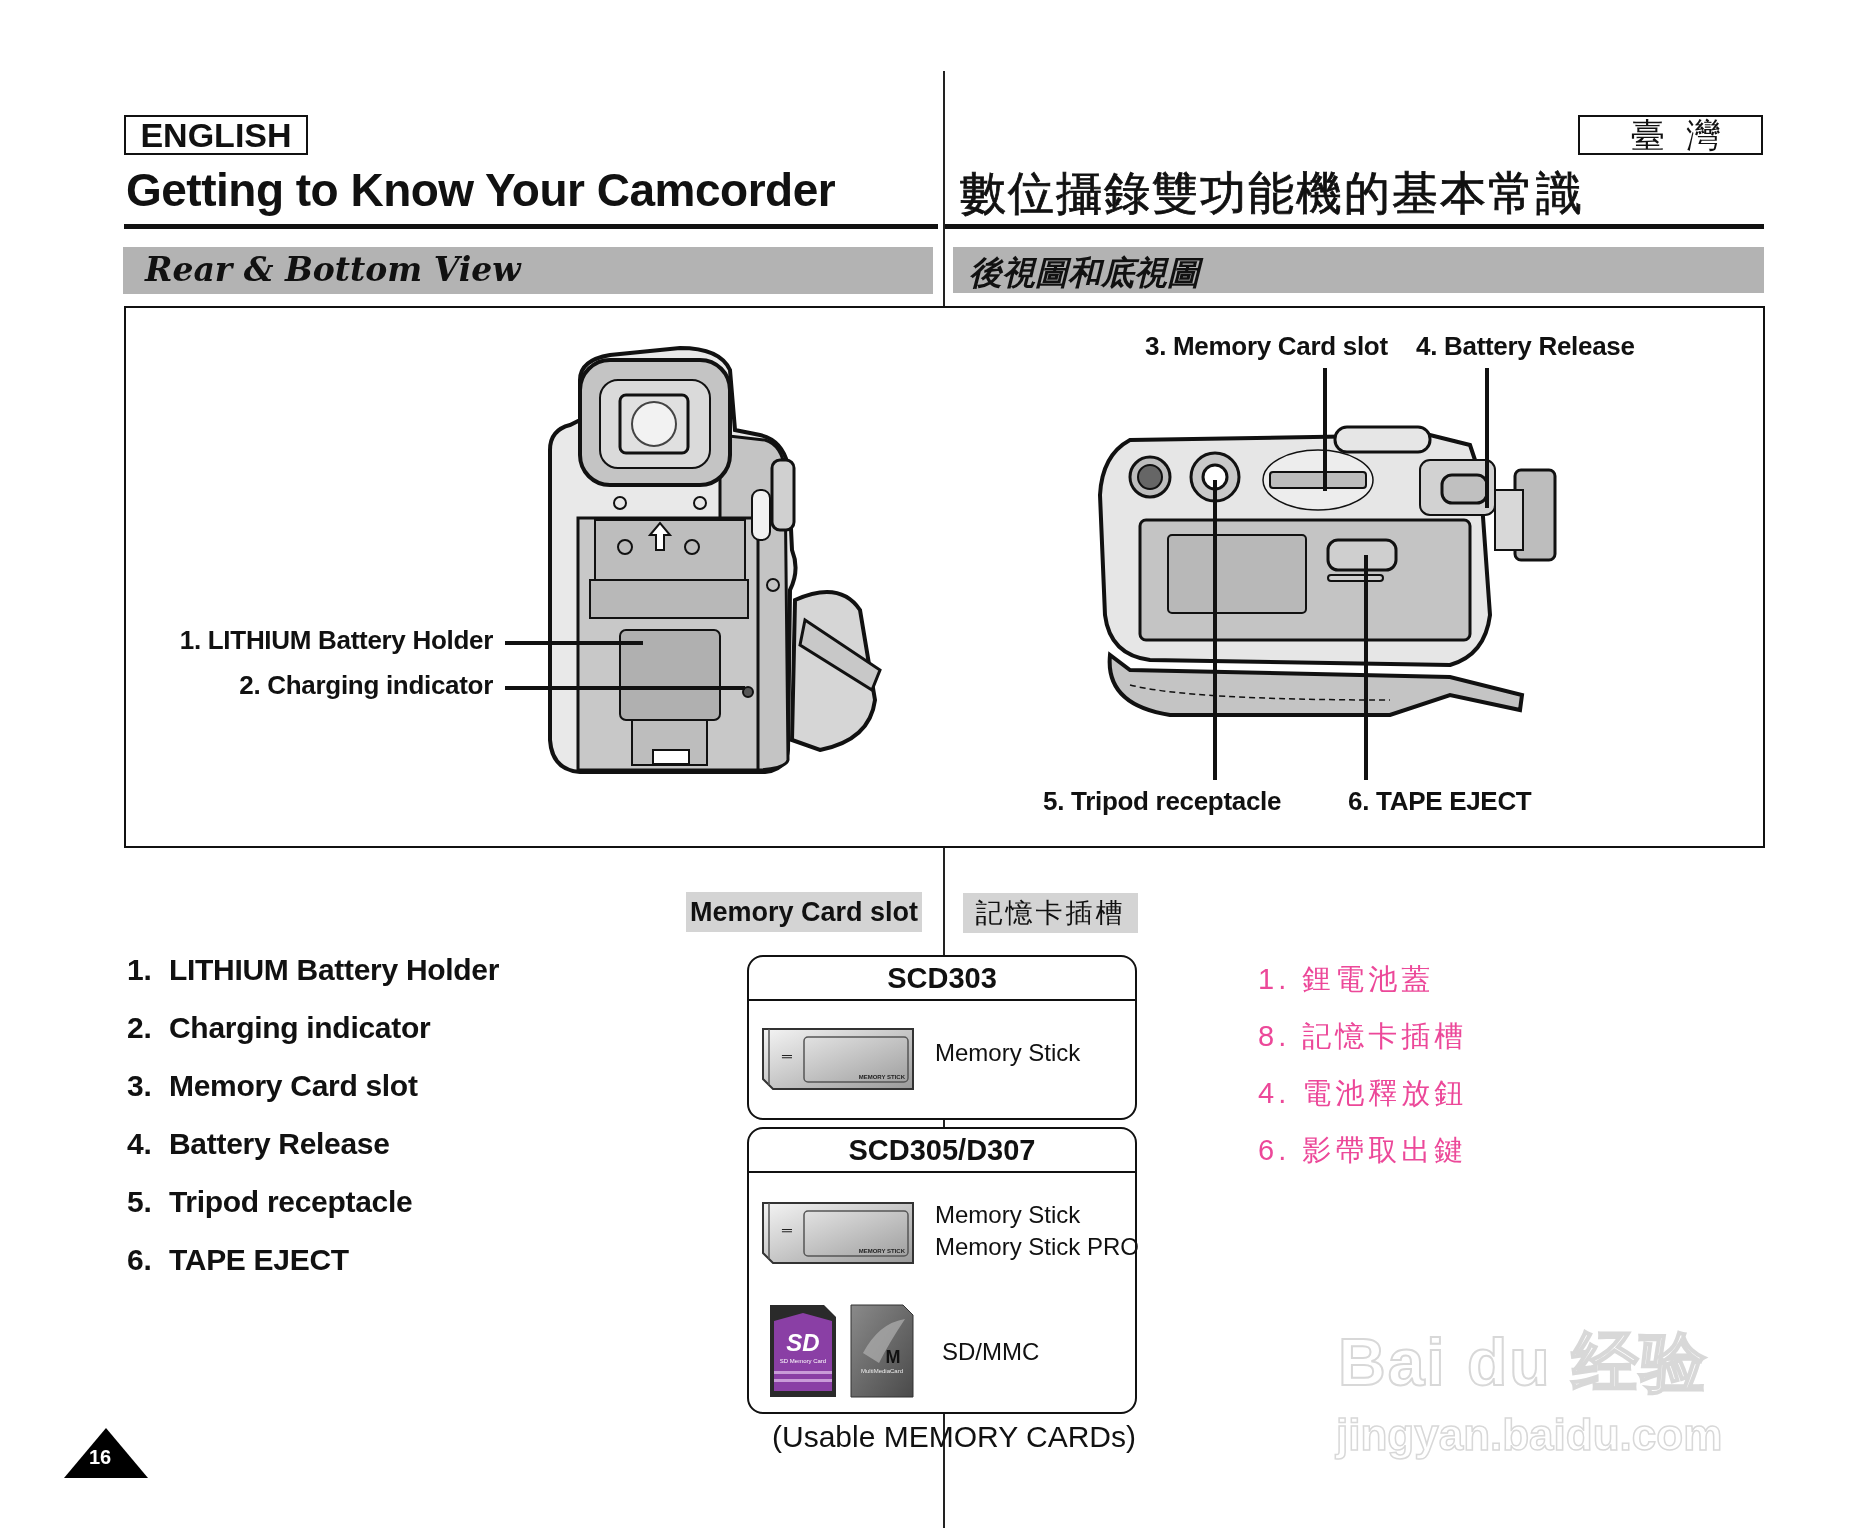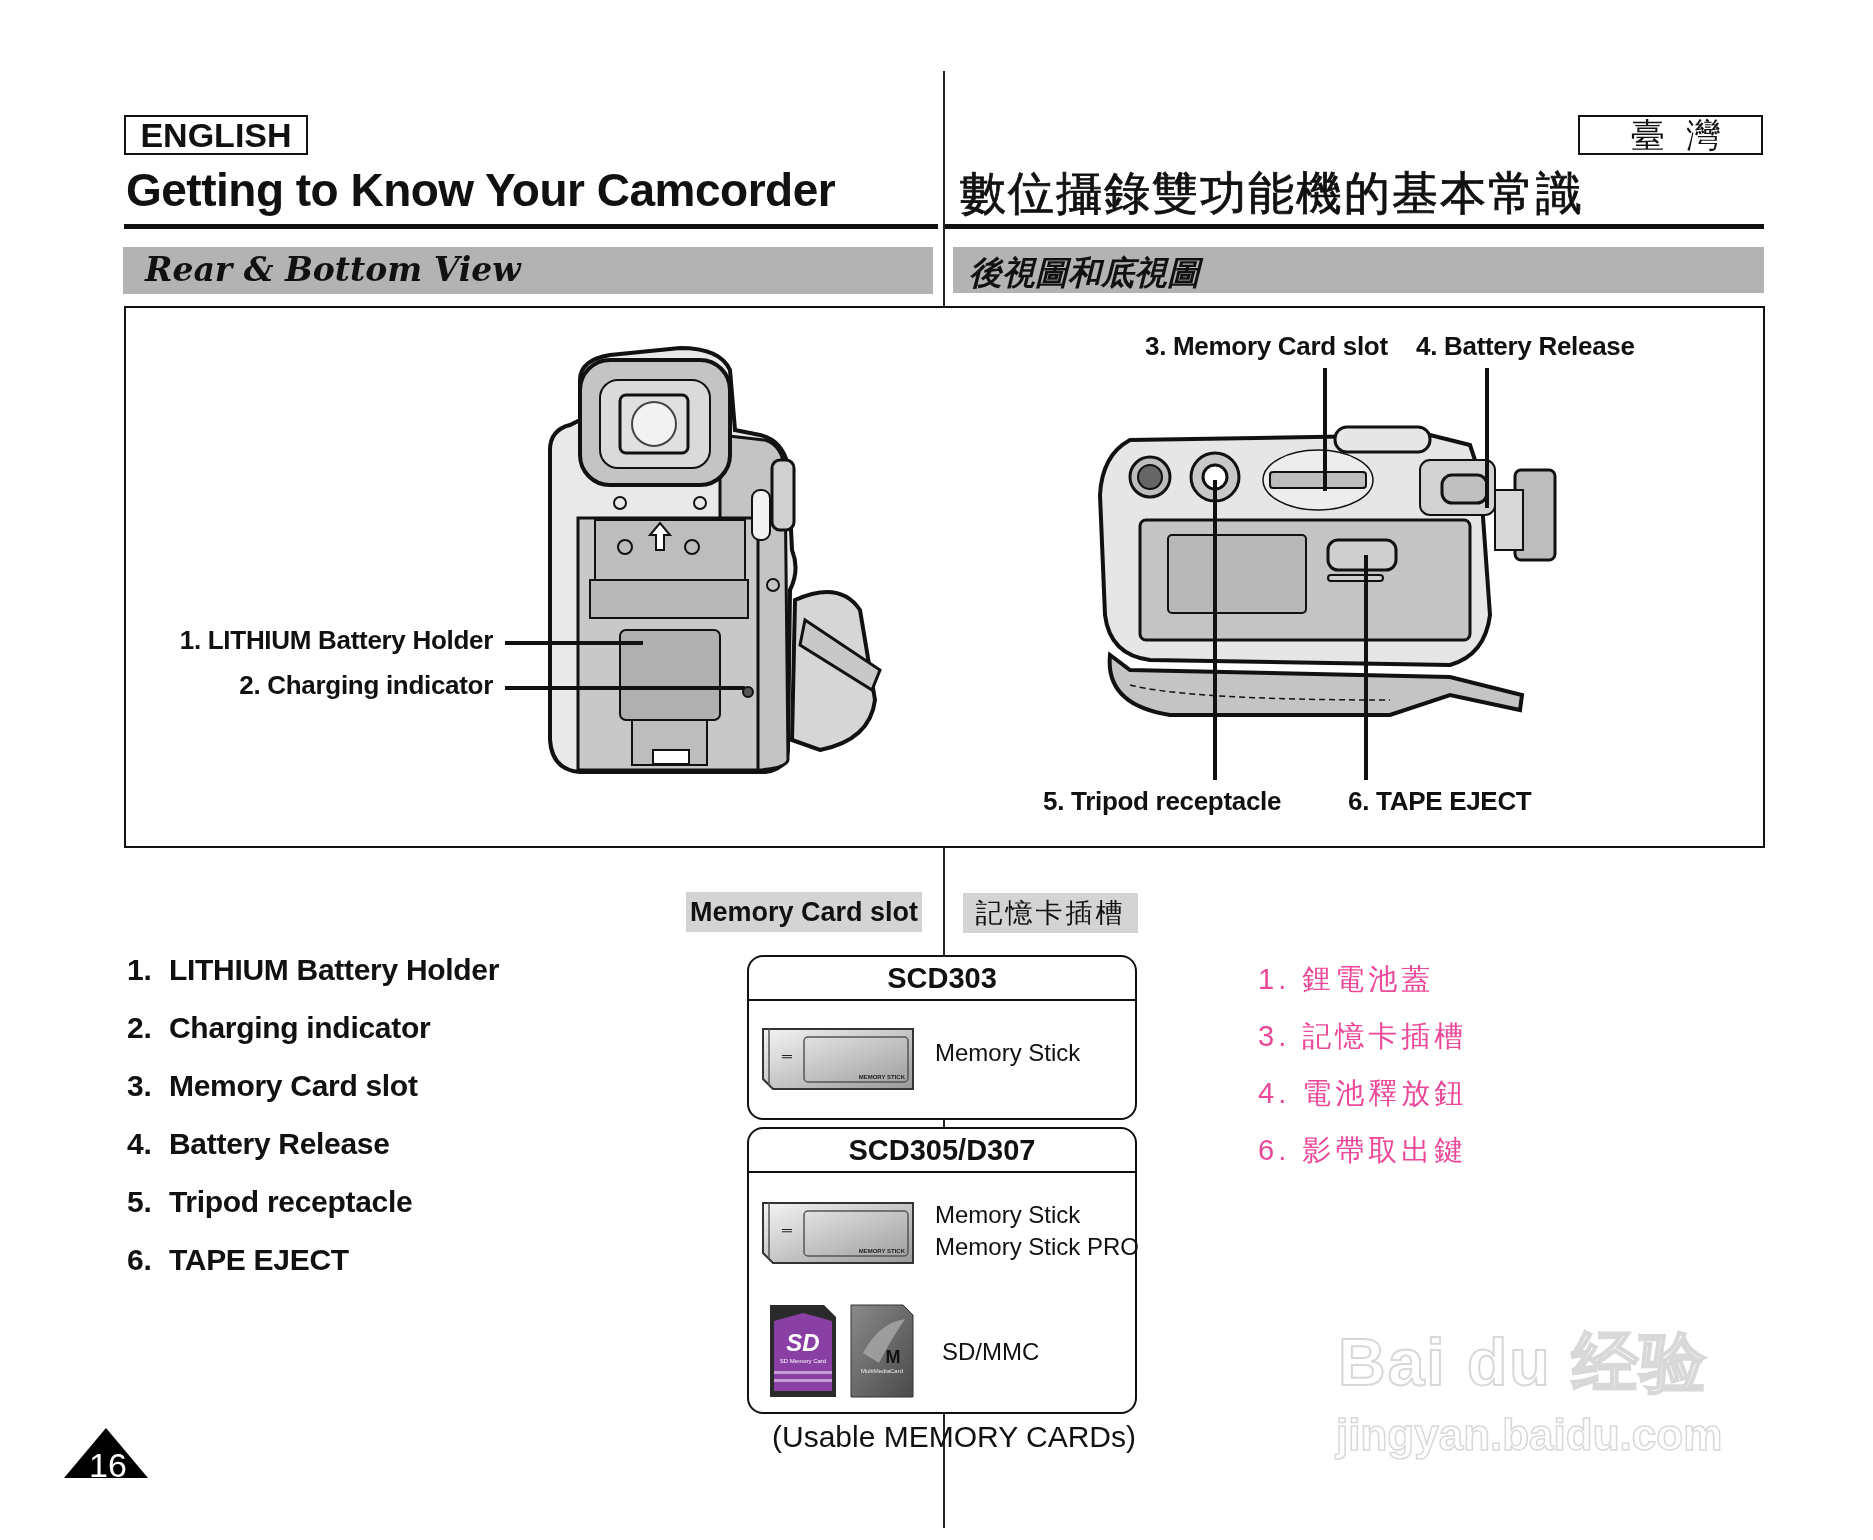--- a/index.html
+++ b/index.html
@@ -17,21 +17,21 @@
   .leader { background:#111; }
   .list-item { font-weight:bold; font-size:30px; white-space:nowrap; letter-spacing:-0.3px; }
   .list-item .num { display:inline-block; width:42px; }
   .zh-item { font-size:29px; white-space:nowrap; letter-spacing:4px; color:#ec4899; }
   .pill { background:#d4d4d4; font-weight:bold; font-size:27px; line-height:40px; text-align:center; white-space:nowrap; }
   .card-box { border:2px solid #111; border-radius:16px; box-sizing:border-box; background:#fff; }
   .card-head { font-weight:bold; font-size:29px; text-align:center; border-bottom:2px solid #111; }
   .card-label { font-size:24px; line-height:32px; white-space:nowrap; color:#111; }
   .usable { font-size:30px; white-space:nowrap; }
   .page-num { width:0; height:0; border-left:42px solid transparent; border-right:42px solid transparent; border-bottom:50px solid #000; }
-  .page-num-text { color:#fff; font-weight:normal; font-size:34px; }
+  .page-num-text { color:#fff; font-weight:bold; font-size:20px; }
   .watermark { color:transparent; -webkit-text-stroke:2px #d8d8d8; font-weight:bold; white-space:nowrap; }
 </style>
 </head>
 <body>
 
 <div class="abs lang-box" style="left:124px; top:115px; width:184px; height:40px;">ENGLISH</div>
 <div class="abs lang-box" style="left:1578px; top:115px; width:185px; height:40px; font-weight:normal; letter-spacing:6px;padding-left:16px;">臺  灣</div>
 
 <div class="abs title" style="left:126px; top:163px;">Getting to Know Your Camcorder</div>
 <div class="abs title" style="left:960px; top:163px; font-weight:normal; letter-spacing:2px; -webkit-text-stroke:0.8px #111;">數位攝錄雙功能機的基本常識</div>
@@ -131,21 +131,21 @@
   <div class="list-item" style="height:58px;"><span class="num">1.</span><span>LITHIUM Battery Holder</span></div>
   <div class="list-item" style="height:58px;"><span class="num">2.</span><span>Charging indicator</span></div>
   <div class="list-item" style="height:58px;"><span class="num">3.</span><span>Memory Card slot</span></div>
   <div class="list-item" style="height:58px;"><span class="num">4.</span><span>Battery Release</span></div>
   <div class="list-item" style="height:58px;"><span class="num">5.</span><span>Tripod receptacle</span></div>
   <div class="list-item" style="height:58px;"><span class="num">6.</span><span>TAPE EJECT</span></div>
 </div>
 
 <div class="abs" style="left:1258px; top:960px;">
   <div class="zh-item" style="height:57px;">1. 鋰電池蓋</div>
-  <div class="zh-item" style="height:57px;">3. 記憶卡插槽</div>
+  <div class="zh-item" style="height:57px;">8. 記憶卡插槽</div>
   <div class="zh-item" style="height:57px;">4. 電池釋放鈕</div>
   <div class="zh-item" style="height:57px;">6. 影帶取出鍵</div>
 </div>
 
 <div class="abs pill" style="left:686px; top:892px; width:236px;">Memory Card slot</div>
 <div class="abs pill" style="left:963px; top:893px; width:175px; font-weight:normal; letter-spacing:3px;">記憶卡插槽</div>
 
 <div class="abs card-box" style="left:747px; top:955px; width:390px; height:165px;">
   <div class="card-head" style="height:42px; line-height:42px;">SCD303</div>
   <svg class="abs" style="left:12px; top:70px;" width="156" height="64" viewBox="0 0 156 64">

